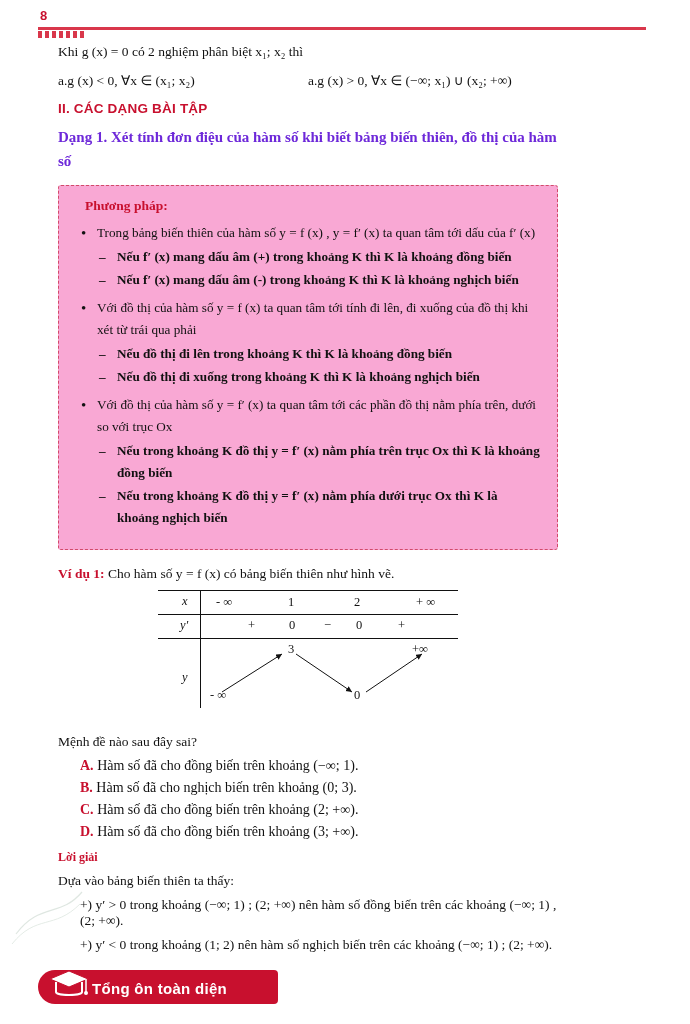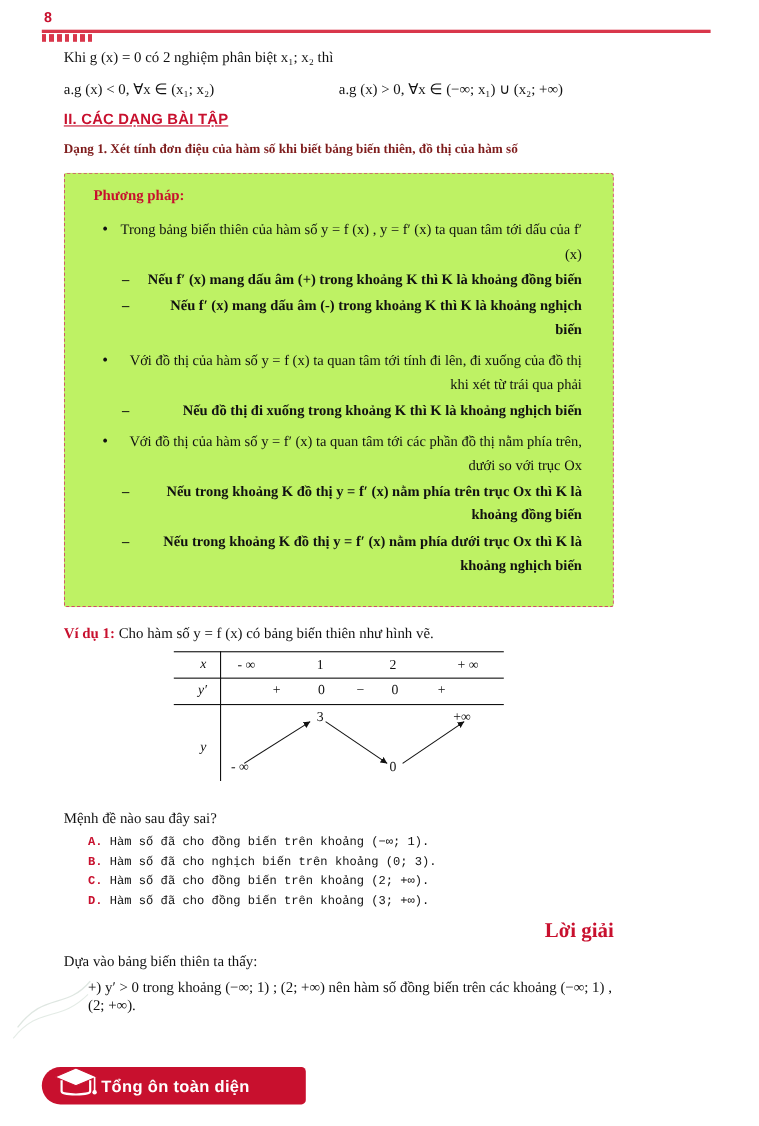--- a/index.html
+++ b/index.html
@@ -69,53 +69,51 @@
   }
   .two-col .c1 { width: 50%; }
   .two-col .c2 { width: 50%; }
   .sec-title {
     color: #c8102e;
     font-family: "Liberation Sans", sans-serif;
     font-weight: bold;
     font-size: 13.5px;
     margin: 12px 0 10px 0;
     letter-spacing: .2px;
-    text-decoration: underline;
   }
   .dang-title {
-    color: #7f1d1d;
-    font-weight: bold;
-    font-size: 12px;
+    color: #6d28d9;
+    font-weight: bold;
+    font-size: 15px;
     line-height: 1.55;
     margin: 0 0 12px 0;
   }
   
   .method-box {
     border: 1px dashed #d24a6a;
-    background: #bef264;
+    background: #f9a8d4;
     border-radius: 3px;
     padding: 12px 16px 14px 16px;
     margin: 2px 0 16px 0;
     position: relative;
   }
   .method-box::before {
     
     content: "";
   }
   .method-title {
     color: #c8102e;
     font-weight: bold;
     font-size: 13.5px;
     margin: 0 0 8px 10px;
   }
   ul.bul {
     list-style: none;
-    margin: 12px;
+    margin: 0;
     padding: 0;
-    text-align: right;
   }
   ul.bul > li {
     position: relative;
     padding-left: 22px;
     font-size: 13.2px;
     line-height: 1.65;
     margin-bottom: 4px;
   }
   ul.bul > li::before {
     content: "•";
@@ -176,27 +174,27 @@
     position: absolute; left: 0; top: 24px; width: 300px; height: 1px; background: #111;
   }
   .bbt .h2 {
     position: absolute; left: 0; top: 48px; width: 300px; height: 1px; background: #111;
   }
   .bbt .cell { position: absolute; white-space: nowrap; }
   .bbt .italic { font-style: italic; }
   .arrow-svg { position: absolute; left: 42px; top: 48px; }
   
   .q { font-size: 13.5px; margin: 26px 0 8px 0; }
-  .ans { font-size: 11px; margin: 0 0 6px 22px; font-family: Liberation Mono, monospace; }
+  .ans { font-size: 14px; margin: 0 0 6px 22px; }
   .ans .k { color: #c8102e; font-weight: bold; }
   .loigiai {
-    text-align: right;
+    text-align: left;
     color: #c8102e;
     font-weight: bold;
-    font-size: 19px;
+    font-size: 12px;
     margin: 10px 0 8px 0;
   }
   .sol { font-size: 13.5px; margin: 0 0 8px 0; }
   .sol.ind { margin-left: 22px; }
   
   .footer {
     position: absolute;
     left: 40px;
     bottom: 14px;
     width: 610px;
@@ -268,20 +266,21 @@
         <li>
           <span>Trong bảng biến thiên của hàm số y = f (x) , y = f′ (x) ta quan tâm tới dấu của f′ (x)</span>
           <ul class="dash indent-1">
             <li>Nếu f′ (x) mang dấu âm (+) trong khoảng K thì K là khoảng đồng biến</li>
             <li>Nếu f′ (x) mang dấu âm (-) trong khoảng K thì K là khoảng nghịch biến</li>
           </ul>
         </li>
         <li>
           <span>Với đồ thị của hàm số y = f (x) ta quan tâm tới tính đi lên, đi xuống của đồ thị khi xét từ trái qua phải</span>
           <ul class="dash indent-1">
+            <li>Nếu đồ thị đi lên trong khoảng K thì K là khoảng đồng biến</li>
             <li>Nếu đồ thị đi xuống trong khoảng K thì K là khoảng nghịch biến</li>
           </ul>
         </li>
         <li>
           <span>Với đồ thị của hàm số y = f′ (x) ta quan tâm tới các phần đồ thị nằm phía trên, dưới so với trục Ox</span>
           <ul class="dash indent-1">
             <li>Nếu trong khoảng K đồ thị y = f′ (x) nằm phía trên trục Ox thì K là khoảng đồng biến</li>
             <li>Nếu trong khoảng K đồ thị y = f′ (x) nằm phía dưới trục Ox thì K là khoảng nghịch biến</li>
           </ul>
         </li>
@@ -348,20 +347,21 @@
     </p>
     <p class="ans">
       <span class="k">D.</span>
       <span>Hàm số đã cho đồng biến trên khoảng (3; +∞).</span>
     </p>
 
     <div class="loigiai">Lời giải</div>
 
     <p class="sol">Dựa vào bảng biến thiên ta thấy:</p>
     <p class="sol ind">+)  y′ &gt; 0 trong khoảng (−∞; 1) ; (2; +∞) nên hàm số đồng biến trên các khoảng (−∞; 1) , (2; +∞).</p>
+    <p class="sol ind">+)  y′ &lt; 0 trong khoảng (1; 2) nên hàm số nghịch biến trên các khoảng (−∞; 1) ; (2; +∞).</p>
 
   </div>
 
   <svg class="scribble" viewBox="0 0 120 80">
     <path d="M6,60 C30,28 50,44 72,18" stroke="#bfcfc4" stroke-width="1.2" fill="none"></path>
     <path d="M2,70 C26,40 44,56 70,30" stroke="#c9d8cd" stroke-width="1" fill="none"></path>
   </svg>
 
   <div class="footer"></div>
   <div class="footer-bar"></div>

